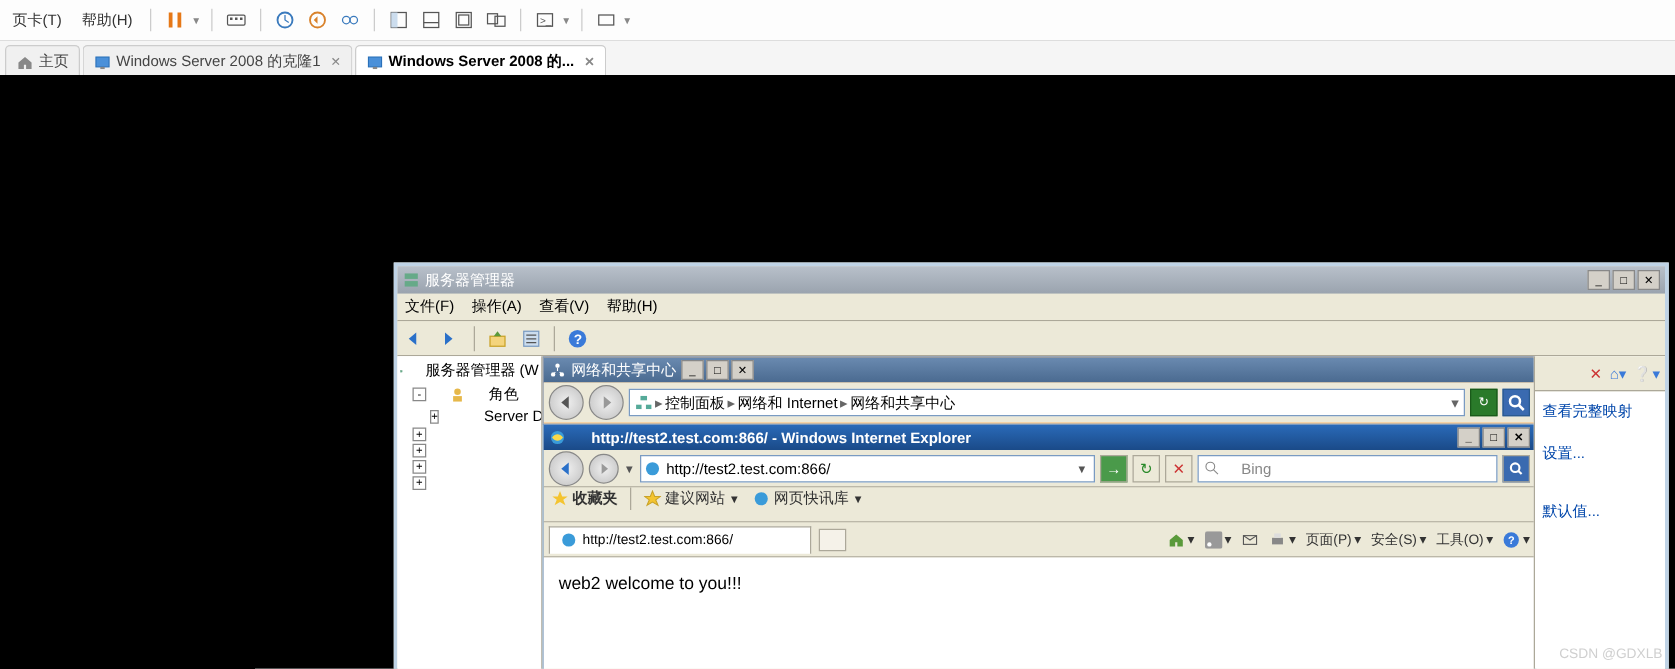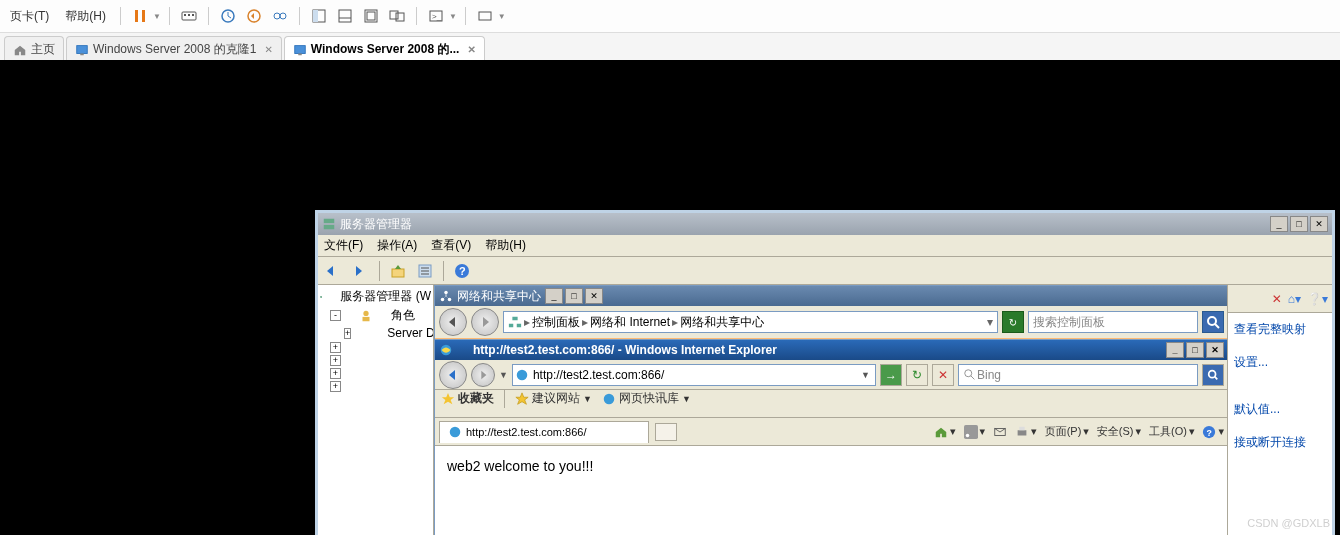--- a/index.html
+++ b/index.html
@@ -56,21 +56,21 @@
 
 
 .ie { position: absolute; left: 0; top: 54px; width: 795px; height: 250px; border: 1px solid #7a9bc2; background: #ece9d8; }
 .ie-title { height: 20px; background: linear-gradient(#2a6ab8,#1a4a88); color: #fff; display: flex; align-items: center; padding: 0 4px; gap: 20px; font-weight: bold; font-size: 12px; }
 .ie-title .title-text { flex: 1; }
 .ie-nav { height: 30px; background: #ece9d8; display: flex; align-items: center; padding: 0 4px; gap: 4px; border-bottom: 1px solid #aca899; }
 .ie-addr { flex: 1; height: 22px; background: #fff; border: 1px solid #7a9bc2; display: flex; align-items: center; padding: 0 2px; gap: 4px; }
 .ie-addr input { flex: 1; border: none; outline: none; font-size: 12px; background: transparent; }
 .ie-addr .drop { color: #555; font-size: 9px; cursor: pointer; padding: 0 3px; }
 .small-btn { width: 22px; height: 22px; border: 1px solid #aca899; background: #ece9d8; display: flex; align-items: center; justify-content: center; cursor: pointer; }
-.bing-box { width: 240px; height: 22px; background: #fff; border: 1px solid #7a9bc2; display: flex; align-items: center; padding: 0 4px; gap: 0; color: #888; }
+.bing-box { width: 240px; height: 22px; background: #fff; border: 1px solid #7a9bc2; display: flex; align-items: center; padding: 0 4px; gap: 16px; color: #888; }
 .ie-fav { height: 28px; background: #ece9d8; display: flex; align-items: flex-start; padding: 0 6px; gap: 10px; border-bottom: 1px solid #aca899; }
 .ie-fav .fav-item { display: flex; align-items: center; gap: 3px; cursor: pointer; color: #333; }
 .ie-tabbar { height: 28px; background: #ece9d8; display: flex; align-items: center; padding: 0 4px; border-bottom: 1px solid #aca899; gap: 6px; }
 .ie-tab { height: 22px; background: #fff; border: 1px solid #aca899; border-bottom: none; padding: 2px 8px; display: flex; align-items: center; gap: 4px; font-size: 11px; min-width: 210px; }
 .ie-cmd { display: flex; align-items: center; gap: 8px; margin-left: auto; color: #333; font-size: 11px; }
 .ie-cmd .cmd { cursor: pointer; display: flex; align-items: center; gap: 2px; }
 .ie-content { background: #fff; height: calc(100% - 106px); padding: 12px; font-family: "SimSun", monospace; font-size: 14px; }
 
 
 .right-panel { position: absolute; right: 0; top: 0; width: 105px; height: 300px; background: #fff; border-left: 1px solid #aca899; }
@@ -319,23 +319,20 @@
               <span class="bc-sep">▸</span>
               <span>控制面板</span>
               <span class="bc-sep">▸</span>
               <span>网络和 Internet</span>
               <span class="bc-sep">▸</span>
               <span>网络和共享中心</span>
               <span style="flex:1"></span>
               <span class="bc-sep">▾</span>
             </div>
             <div class="go-btn">↻</div>
-            <div class="search-box">
-              <span>搜索控制面板</span>
-            </div>
             <div class="sq-btn">
                 <svg width="14" height="14" viewBox="0 0 14 14">
                   <circle cx="6" cy="6" r="4" fill="none" stroke="#fff" stroke-width="2"></circle>
                   <line x1="9" y1="9" x2="13" y2="13" stroke="#fff" stroke-width="2"></line>
                 </svg>
               </div>
           </div>
         </div>
 
         <div class="ie">
@@ -457,21 +454,20 @@
         <div class="right-panel">
           <div class="rp-tools">
             <span style="color:#c33;cursor:pointer">✕</span>
             <span style="color:#3a7ad9;cursor:pointer">⌂▾</span>
             <span style="color:#3a7ad9;cursor:pointer">❔▾</span>
           </div>
           <div class="rp-link">查看完整映射</div>
           <div class="rp-link">设置...</div>
           <div style="height:14px"></div>
           <div class="rp-link">默认值...</div>
-          <div class="rp-link">接或断开连接</div>
         </div>
 
       </div>
     </div>
   </div>
 
   <div class="watermark">CSDN @GDXLB</div>
 </div>
 
 </body></html>

